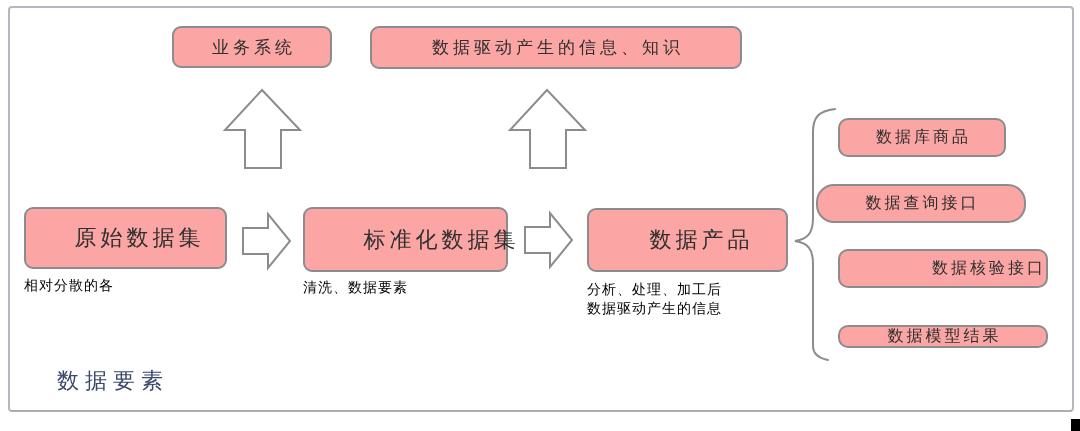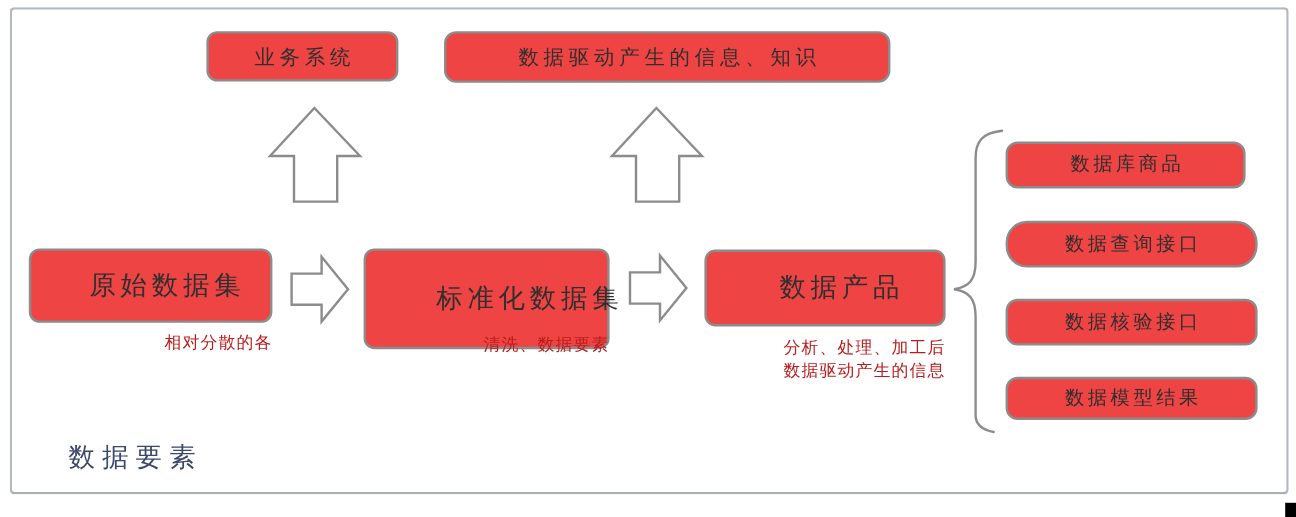--- a/index.html
+++ b/index.html
@@ -32,42 +32,42 @@
     top: 0;
     width: 1080px;
     height: 431px;
     pointer-events: none;
   }
   .box {
     position: absolute;
     box-sizing: border-box;
     border: 2px solid #8c8c8c;
     border-radius: 9px;
-    background: #ef4444;
+    background: #fca5a5;
     display: flex;
     align-items: center;
     justify-content: center;
     color: #2f2f2f;
   }
   .box .lbl {
     letter-spacing: 4px;
     text-indent: 4px;
     white-space: nowrap;
   }
   .top-box .lbl { font-size: 17px; }
   .flow-box .lbl { font-size: 22px; margin-left: 24px; }
   .out-box { border-radius: 10px; border-width: 2px; }
   .out-box .lbl { font-size: 16px; letter-spacing: 3px; text-indent: 3px; }
 
   .caption {
     position: absolute;
     font-size: 14px;
     line-height: 19px;
-    color: #b91c1c;
-    text-align: right;
+    color: #000000;
+    text-align: left;
     letter-spacing: 1px;
     white-space: nowrap;
   }
   .footer-label {
     position: absolute;
     left: 26px;
     top: 366px;
     font-family: "Liberation Serif", "DejaVu Serif", serif;
     font-size: 22px;
     color: #3c486b;
@@ -79,28 +79,28 @@
     position: absolute;
     right: 0;
     bottom: 0;
     width: 9px;
     height: 12px;
     background: #000000;
   }
 
   
   .b-top1   { left: 172px; top: 26px;  width: 160px; height: 42px; }
-  .b-top2   { left: 370px; top: 26px;  width: 372px; height: 43px; border-radius: 10px; }
+  .b-top2   { left: 370px; top: 26px;  width: 372px; height: 43px; }
   .b-flow1  { left: 24px;  top: 207px; width: 203px; height: 62px; }
-  .b-flow2  { left: 303px; top: 207px; width: 205px; height: 84px; padding-left: 44px; }
+  .b-flow2  { left: 303px; top: 207px; width: 205px; height: 65px; padding-left: 44px; }
   .b-flow3  { left: 587px; top: 208px; width: 201px; height: 64px; text-align: right; }
-  .b-out1   { left: 838px; top: 118px; width: 200px; height: 39px; }
-  .b-out2   { left: 838px; top: 184px; width: 210px; height: 39px; border-radius: 18px; }
-  .b-out3   { left: 838px; top: 249px; width: 210px; height: 39px; }
-  .b-out4   { left: 838px; top: 314px; width: 210px; height: 36px; }
+  .b-out1   { left: 838px; top: 118px; width: 168px; height: 39px; }
+  .b-out2   { left: 816px; top: 184px; width: 210px; height: 39px; border-radius: 18px; }
+  .b-out3   { left: 838px; top: 249px; width: 210px; height: 39px; justify-content: flex-end; }
+  .b-out4   { left: 838px; top: 325px; width: 210px; height: 23px; }
   .cap1 { left: 24px;  top: 276px; width: 203px; }
   .cap2 { left: 303px; top: 278px; width: 205px; }
   .cap3 { left: 587px; top: 280px; width: 201px; }
 </style>
 </head>
 <body>
 
 <div class="canvas">
 
   <div class="frame"></div>

